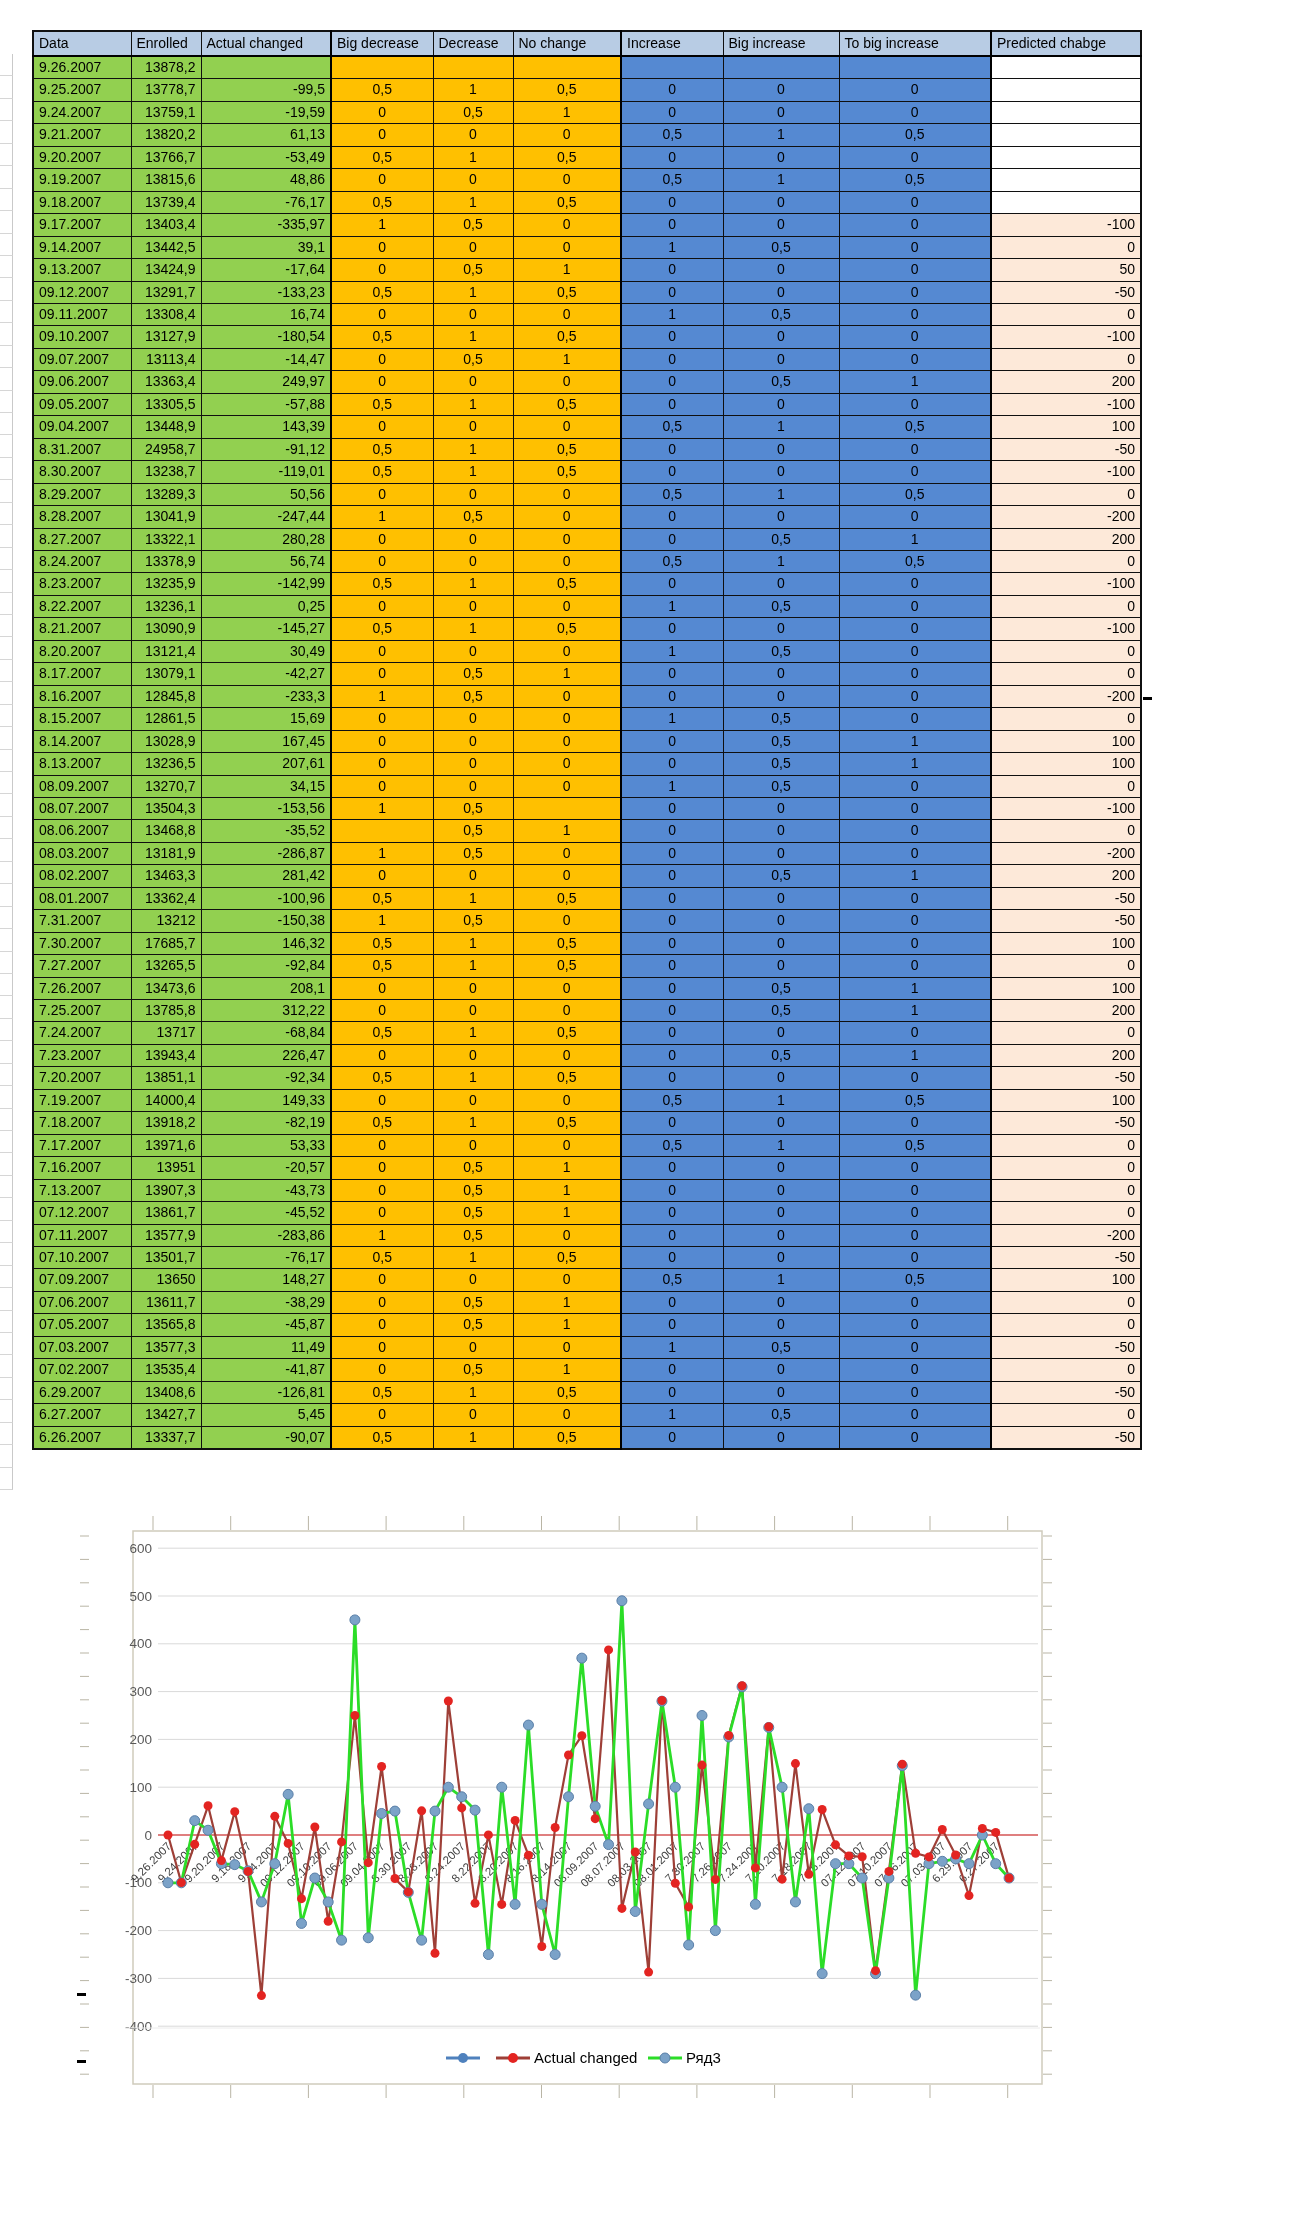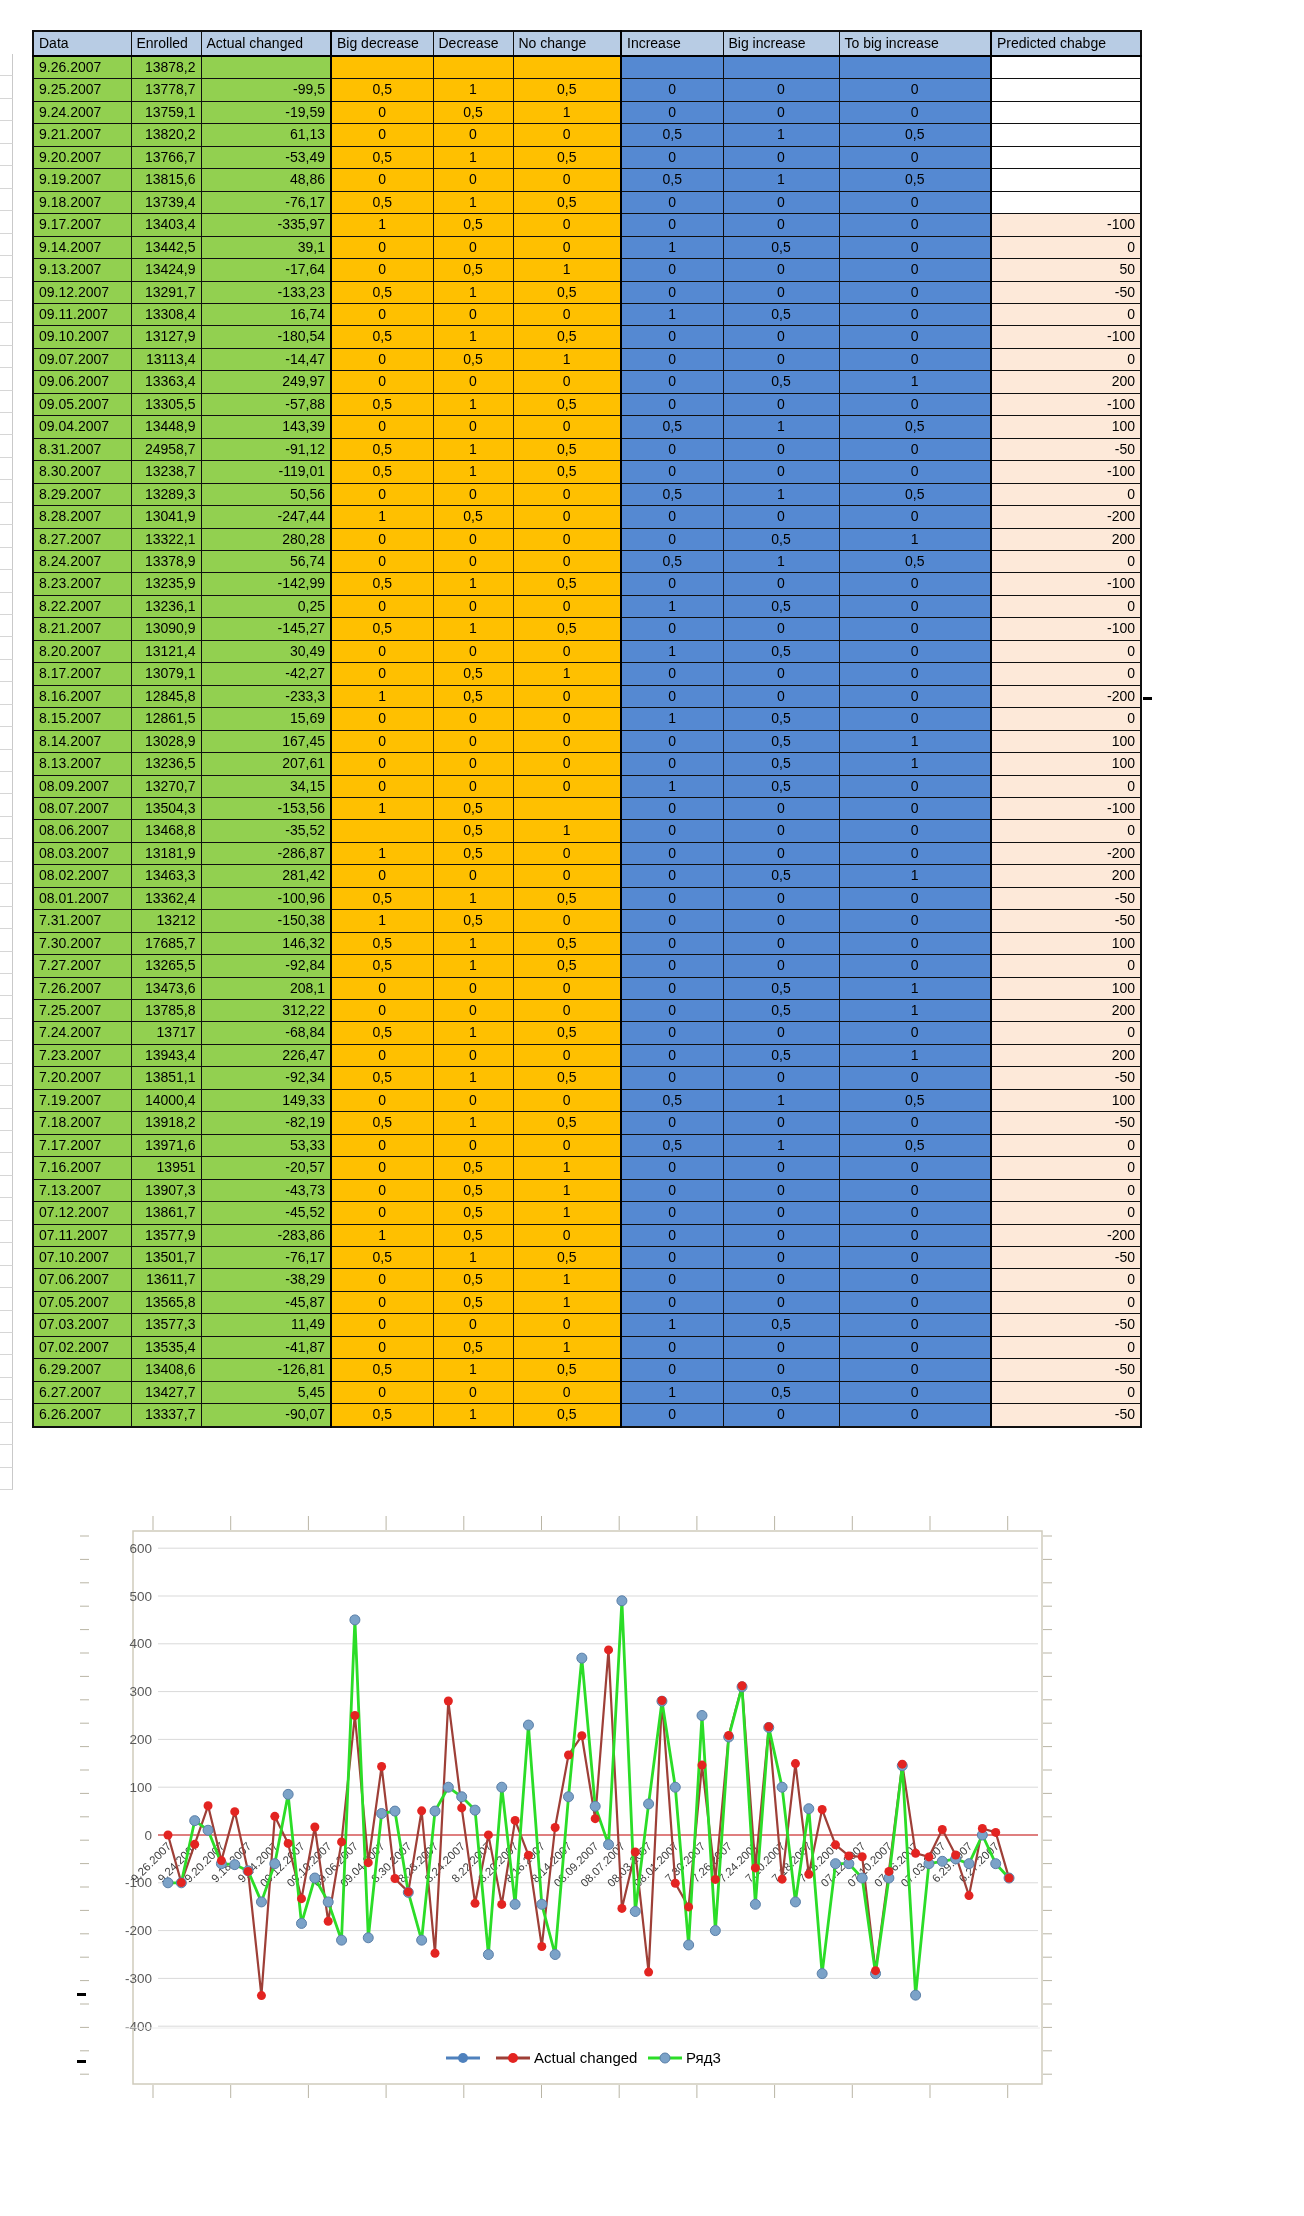--- a/index.html
+++ b/index.html
@@ -862,20 +862,32 @@
         <td class="col-date">07.10.2007</td>
         <td class="col-enrolled">13501,7</td>
         <td class="col-actual">-76,17</td>
         <td class="col-bd grp">0,5</td>
         <td class="col-dec">1</td>
         <td class="col-nc">0,5</td>
         <td class="col-inc grp">0</td>
         <td class="col-binc">0</td>
         <td class="col-tbinc">0</td>
         <td class="col-pred grp">-50</td>
+      </tr>
+      <tr>
+        <td class="col-date">07.09.2007</td>
+        <td class="col-enrolled">13650</td>
+        <td class="col-actual">148,27</td>
+        <td class="col-bd grp">0</td>
+        <td class="col-dec">0</td>
+        <td class="col-nc">0</td>
+        <td class="col-inc grp">0,5</td>
+        <td class="col-binc">1</td>
+        <td class="col-tbinc">0,5</td>
+        <td class="col-pred grp">100</td>
       </tr>
       <tr>
         <td class="col-date">07.06.2007</td>
         <td class="col-enrolled">13611,7</td>
         <td class="col-actual">-38,29</td>
         <td class="col-bd grp">0</td>
         <td class="col-dec">0,5</td>
         <td class="col-nc">1</td>
         <td class="col-inc grp">0</td>
         <td class="col-binc">0</td>

